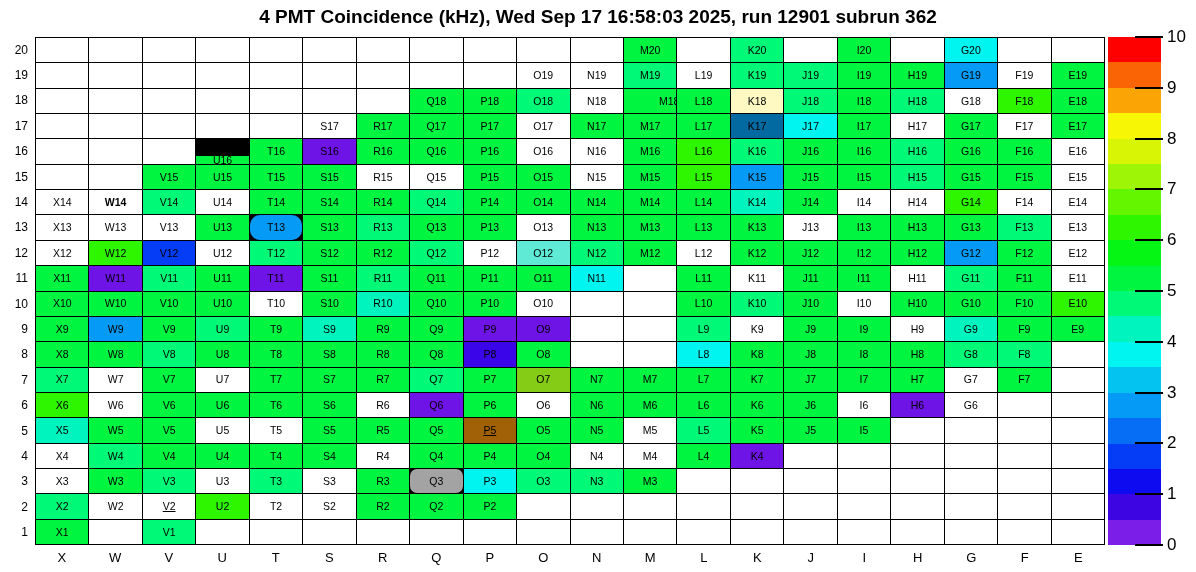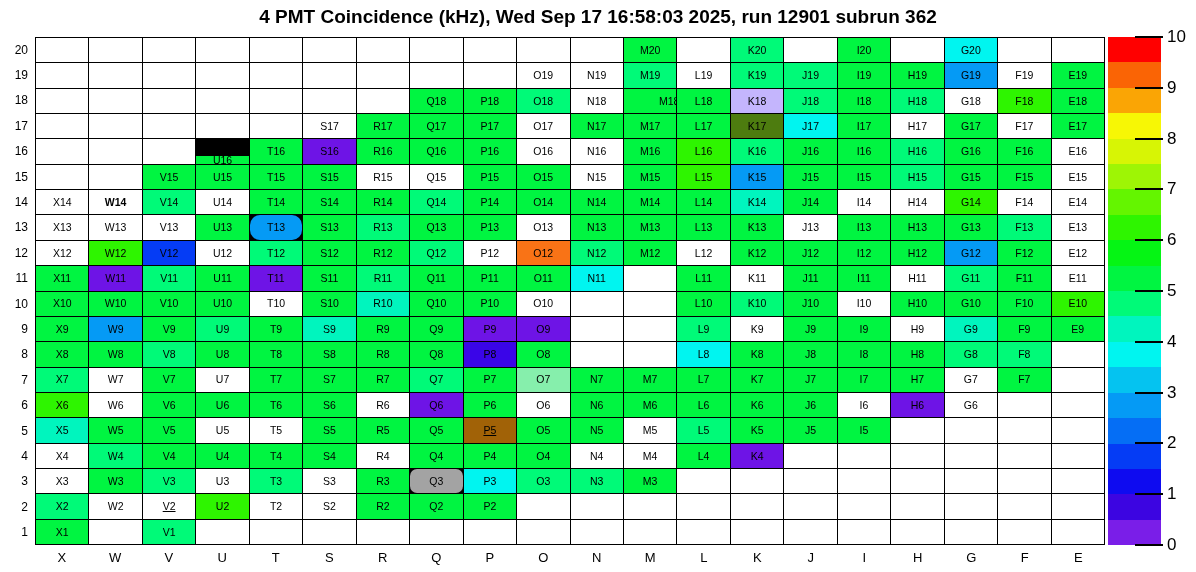--- a/index.html
+++ b/index.html
@@ -76,41 +76,41 @@
       <div class="cell"></div>
       <div class="cell"></div>
       <div class="cell"></div>
       <div class="cell"></div>
       <div class="cell" style="background: rgb(0, 245, 65);">Q18</div>
       <div class="cell" style="background: rgb(0, 245, 65);">P18</div>
       <div class="cell" style="background: rgb(0, 250, 120);">O18</div>
       <div class="cell" style="background: rgb(255, 255, 255);">N18</div>
       <div class="cell" style="background: rgb(0, 245, 65); padding-left: 38px;">M18</div>
       <div class="cell" style="background: rgb(0, 245, 65);">L18</div>
-      <div class="cell" style="background: #c4b5fd;">K18</div>
+      <div class="cell" style="background: #fef9c3;">K18</div>
       <div class="cell" style="background: rgb(0, 250, 120);">J18</div>
       <div class="cell" style="background: rgb(0, 245, 65);">I18</div>
       <div class="cell" style="background: rgb(0, 250, 120);">H18</div>
       <div class="cell" style="background: rgb(255, 255, 255);">G18</div>
       <div class="cell" style="background: rgb(46, 245, 0);">F18</div>
       <div class="cell" style="background: rgb(0, 245, 65);">E18</div>
       <div class="cell"></div>
       <div class="cell"></div>
       <div class="cell"></div>
       <div class="cell"></div>
       <div class="cell"></div>
       <div class="cell" style="background: rgb(255, 255, 255);">S17</div>
       <div class="cell" style="background: rgb(0, 245, 65);">R17</div>
       <div class="cell" style="background: rgb(0, 245, 65);">Q17</div>
       <div class="cell" style="background: rgb(0, 245, 65);">P17</div>
       <div class="cell" style="background: rgb(255, 255, 255);">O17</div>
       <div class="cell" style="background: rgb(0, 245, 65);">N17</div>
       <div class="cell" style="background: rgb(0, 245, 65);">M17</div>
       <div class="cell" style="background: rgb(0, 245, 65);">L17</div>
-      <div class="cell" style="background: #4d7c0f;">K17</div>
+      <div class="cell" style="background: #0369a1;">K17</div>
       <div class="cell" style="background: rgb(0, 245, 240);">J17</div>
       <div class="cell" style="background: rgb(0, 245, 65);">I17</div>
       <div class="cell" style="background: rgb(255, 255, 255);">H17</div>
       <div class="cell" style="background: rgb(0, 245, 65);">G17</div>
       <div class="cell" style="background: rgb(255, 255, 255);">F17</div>
       <div class="cell" style="background: rgb(0, 245, 65);">E17</div>
       <div class="cell"></div>
       <div class="cell"></div>
       <div class="cell"></div>
       <div class="cell" style="background: rgb(0, 245, 65); margin-top: 17px;">U16</div>
@@ -192,21 +192,21 @@
       <div class="cell" style="background: rgb(255, 255, 255);">E13</div>
       <div class="cell" style="background: rgb(255, 255, 255);">X12</div>
       <div class="cell" style="background: rgb(46, 245, 0);">W12</div>
       <div class="cell" style="background: rgb(5, 60, 245);">V12</div>
       <div class="cell" style="background: rgb(255, 255, 255);">U12</div>
       <div class="cell" style="background: rgb(0, 250, 120);">T12</div>
       <div class="cell" style="background: rgb(0, 245, 65);">S12</div>
       <div class="cell" style="background: rgb(0, 245, 65);">R12</div>
       <div class="cell" style="background: rgb(0, 250, 120);">Q12</div>
       <div class="cell" style="background: rgb(255, 255, 255);">P12</div>
-      <div class="cell" style="background: #f97316;">O12</div>
+      <div class="cell" style="background: #5eead4;">O12</div>
       <div class="cell" style="background: rgb(0, 250, 120);">N12</div>
       <div class="cell" style="background: rgb(0, 245, 65);">M12</div>
       <div class="cell" style="background: rgb(255, 255, 255);">L12</div>
       <div class="cell" style="background: rgb(0, 245, 65);">K12</div>
       <div class="cell" style="background: rgb(0, 245, 65);">J12</div>
       <div class="cell" style="background: rgb(0, 245, 65);">I12</div>
       <div class="cell" style="background: rgb(0, 245, 65);">H12</div>
       <div class="cell" style="background: rgb(5, 154, 245);">G12</div>
       <div class="cell" style="background: rgb(0, 245, 65);">F12</div>
       <div class="cell" style="background: rgb(255, 255, 255);">E12</div>
@@ -292,21 +292,21 @@
       <div class="cell"></div>
       <div class="cell" style="background: rgb(0, 250, 120);">X7</div>
       <div class="cell" style="background: rgb(255, 255, 255);">W7</div>
       <div class="cell" style="background: rgb(0, 245, 65);">V7</div>
       <div class="cell" style="background: rgb(255, 255, 255);">U7</div>
       <div class="cell" style="background: rgb(0, 245, 65);">T7</div>
       <div class="cell" style="background: rgb(0, 245, 65);">S7</div>
       <div class="cell" style="background: rgb(0, 245, 65);">R7</div>
       <div class="cell" style="background: rgb(0, 250, 120);">Q7</div>
       <div class="cell" style="background: rgb(0, 245, 65);">P7</div>
-      <div class="cell" style="background: #86efac;">O7</div>
+      <div class="cell" style="background: #84cc16;">O7</div>
       <div class="cell" style="background: rgb(0, 245, 65);">N7</div>
       <div class="cell" style="background: rgb(0, 245, 65);">M7</div>
       <div class="cell" style="background: rgb(0, 245, 65);">L7</div>
       <div class="cell" style="background: rgb(0, 245, 65);">K7</div>
       <div class="cell" style="background: rgb(0, 245, 65);">J7</div>
       <div class="cell" style="background: rgb(0, 245, 65);">I7</div>
       <div class="cell" style="background: rgb(0, 245, 65);">H7</div>
       <div class="cell" style="background: rgb(255, 255, 255);">G7</div>
       <div class="cell" style="background: rgb(0, 245, 65);">F7</div>
       <div class="cell"></div>

